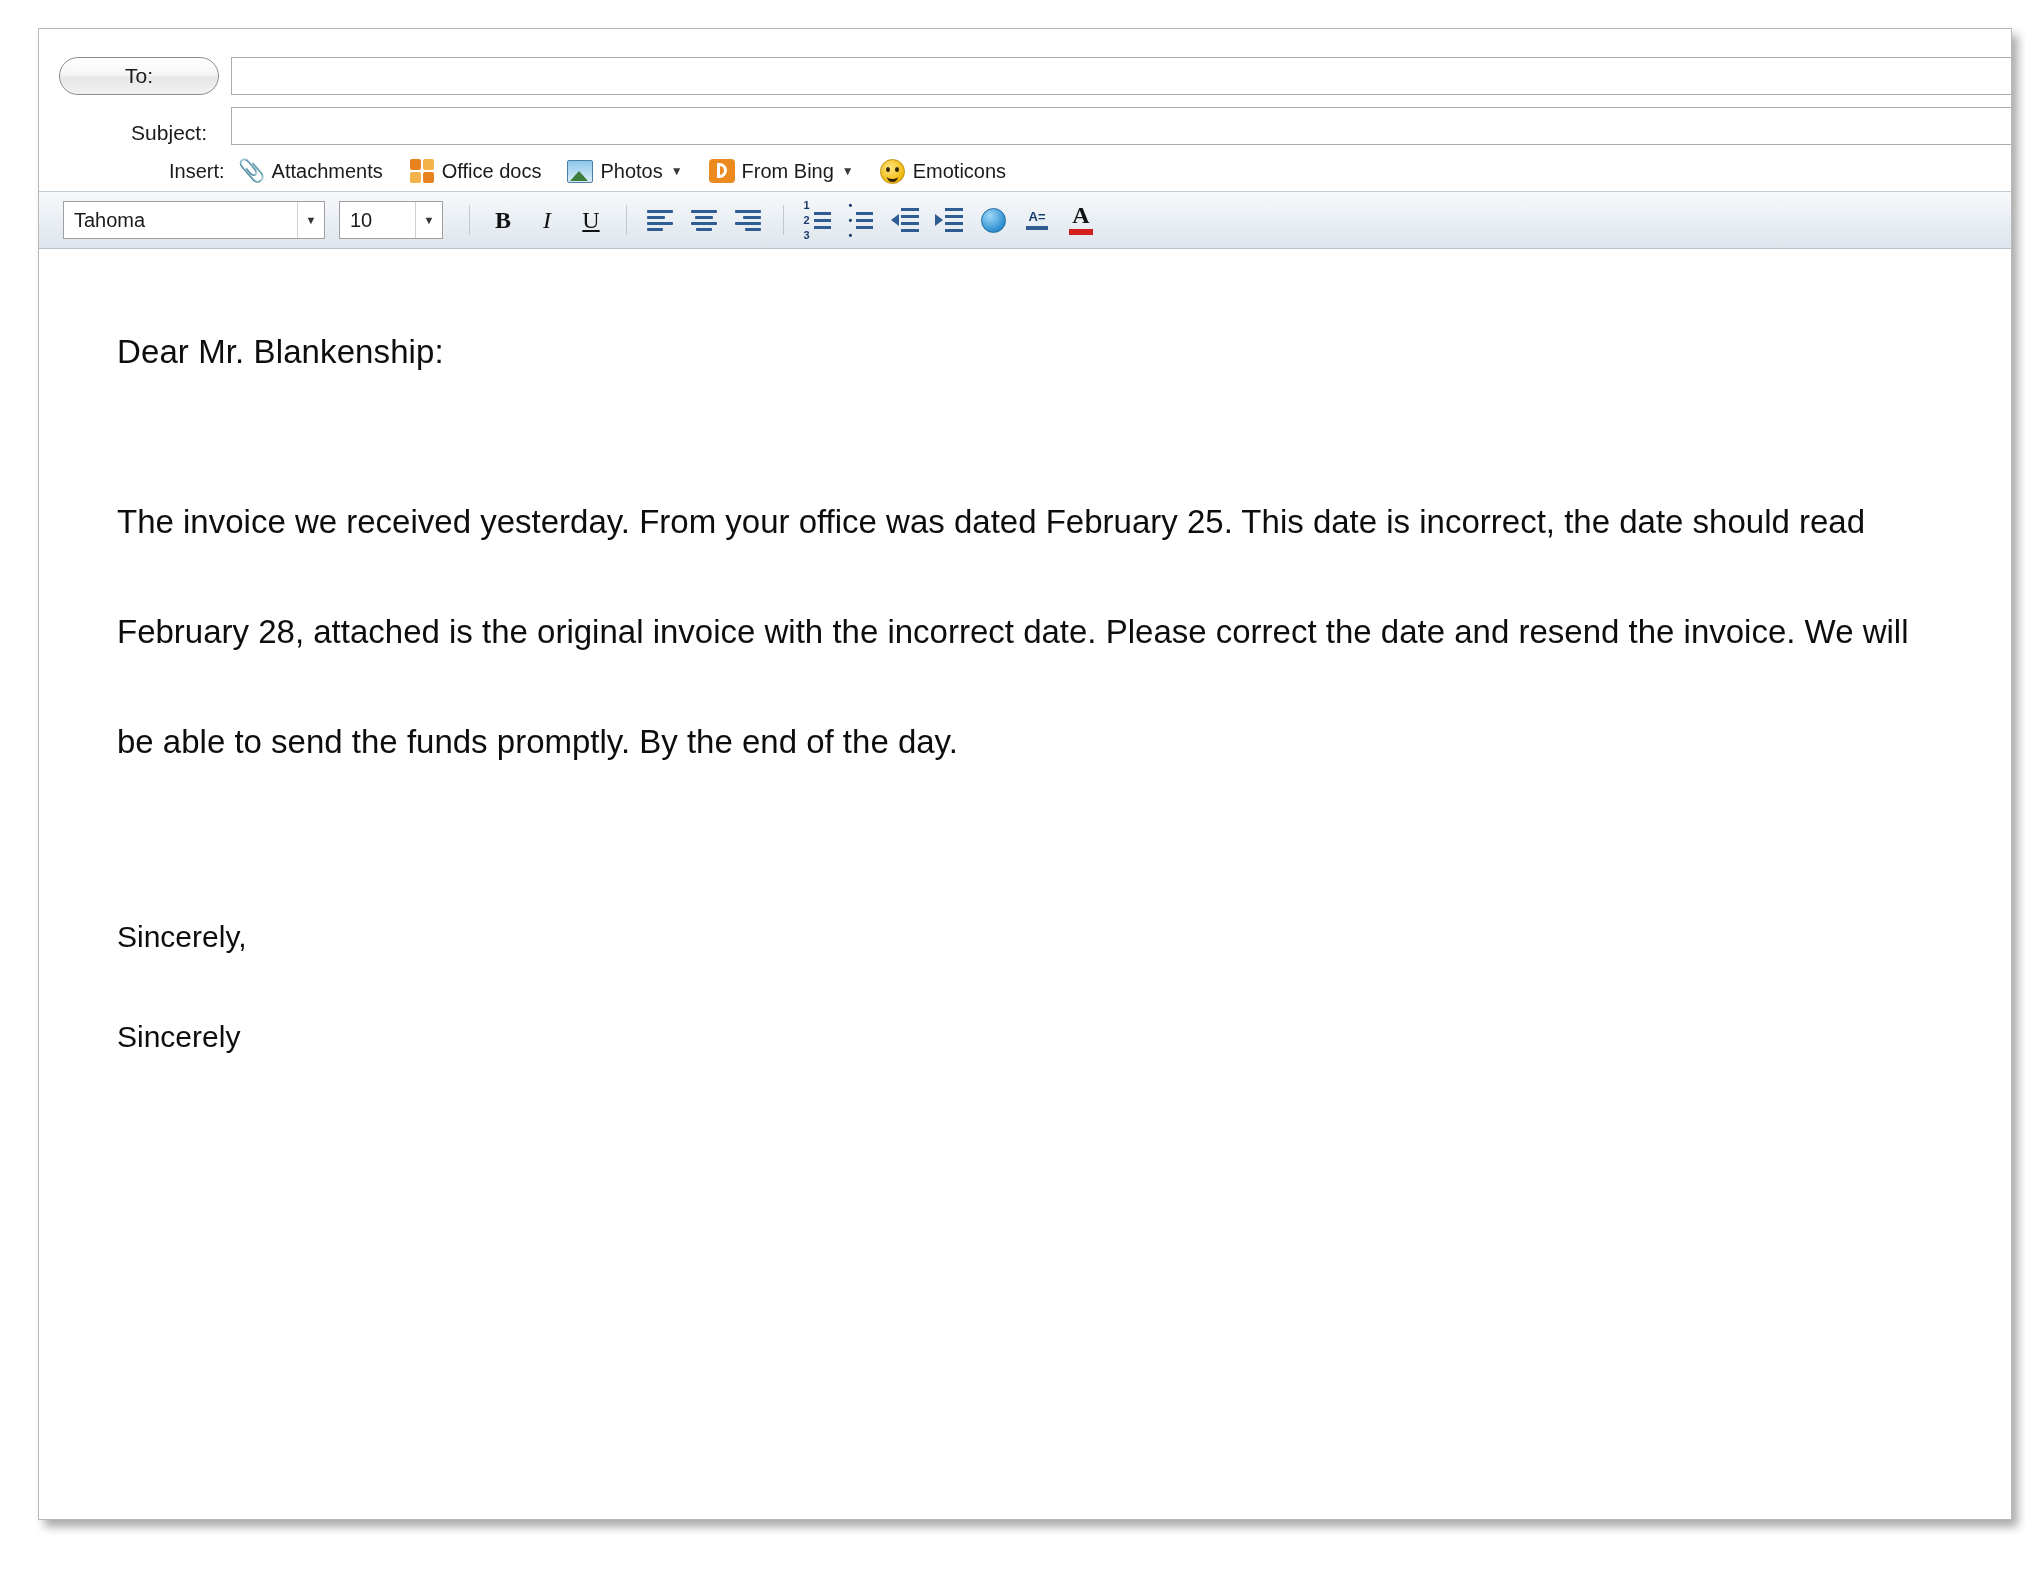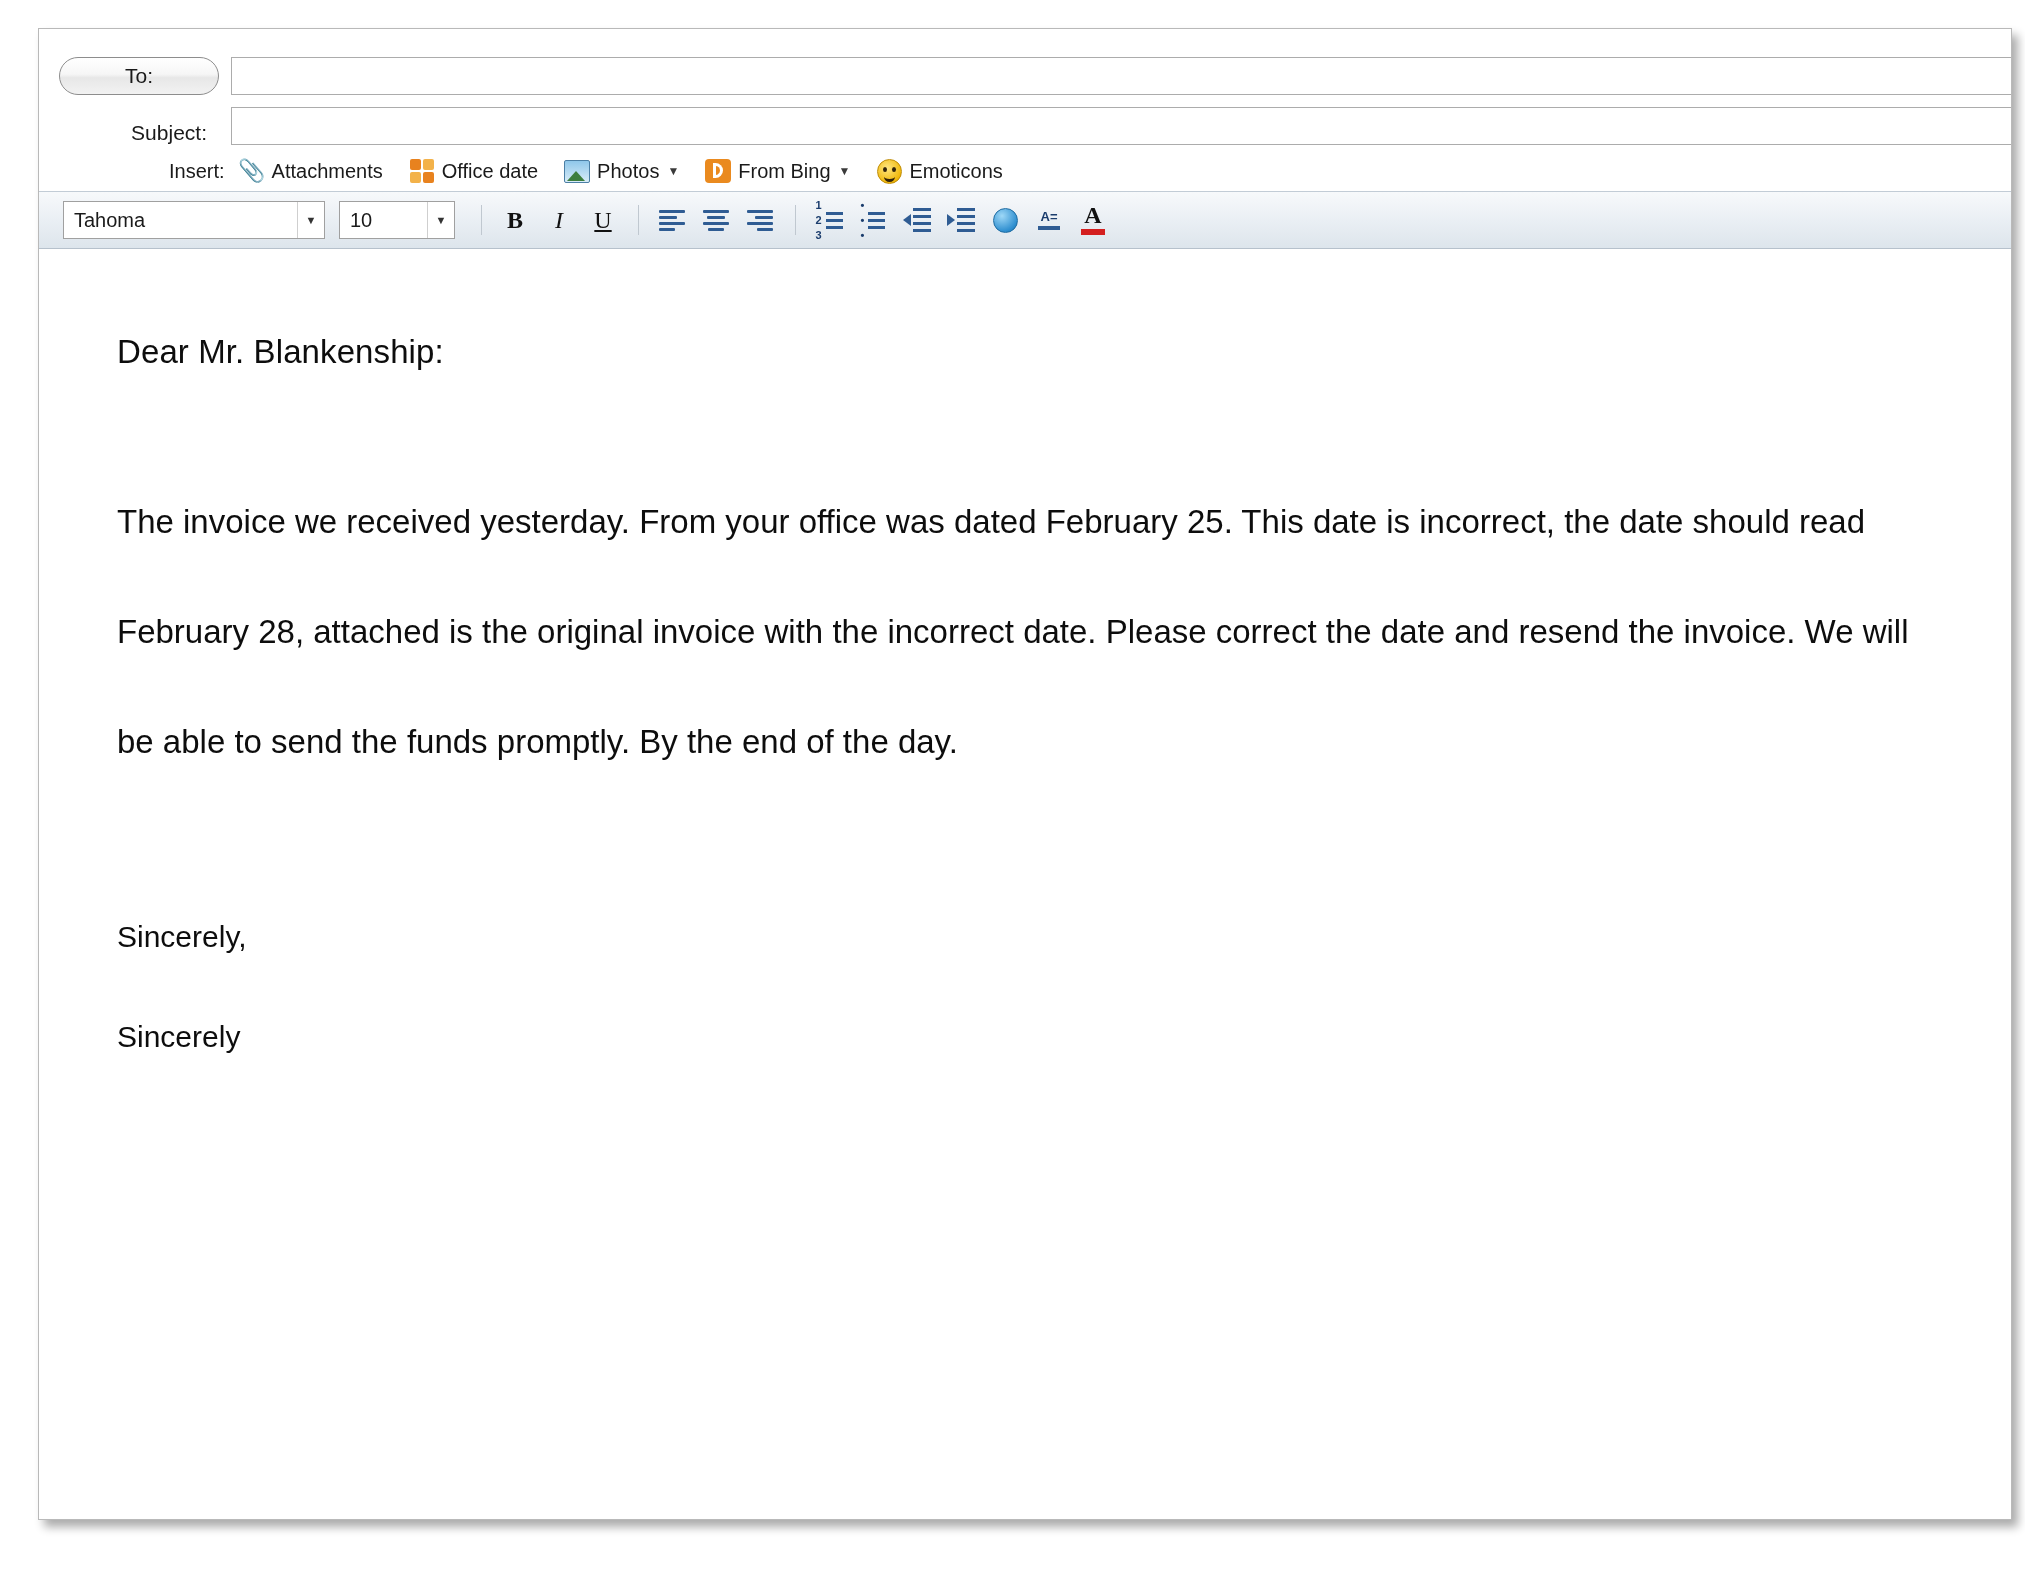--- a/index.html
+++ b/index.html
@@ -229,21 +229,21 @@
     width: 26px;
     height: 100%;
     border-left: 1px solid #cfcfcf;
     display: flex;
     align-items: center;
     justify-content: center;
     font-size: 11px;
     color: #333;
   }
   .combo-font { width: 262px; }
-  .combo-size { width: 116px; }
+  .combo-size { width: 104px; }
 
   .tb-sep {
     width: 1px;
     height: 30px;
     background: #c0c8d0;
     margin: 0 12px;
   }
 
   .tb-btn {
     width: 42px;
@@ -346,21 +346,21 @@
 
       <div class="insert-item">
         <span class="ico">
           <span class="ico-officedocs">
               <i class="od1"></i>
               <i class="od2"></i>
               <i class="od3"></i>
               <i class="od4"></i>
             </span>
         </span>
-        <span>Office date</span>
+        <span>Office docs</span>
       </div>
 
       <div class="insert-item">
         <span class="ico">
             <span class="ico-photo"></span>
           </span>
         <span>Photos</span>
         <span class="caret">▼</span>
       </div>
 

